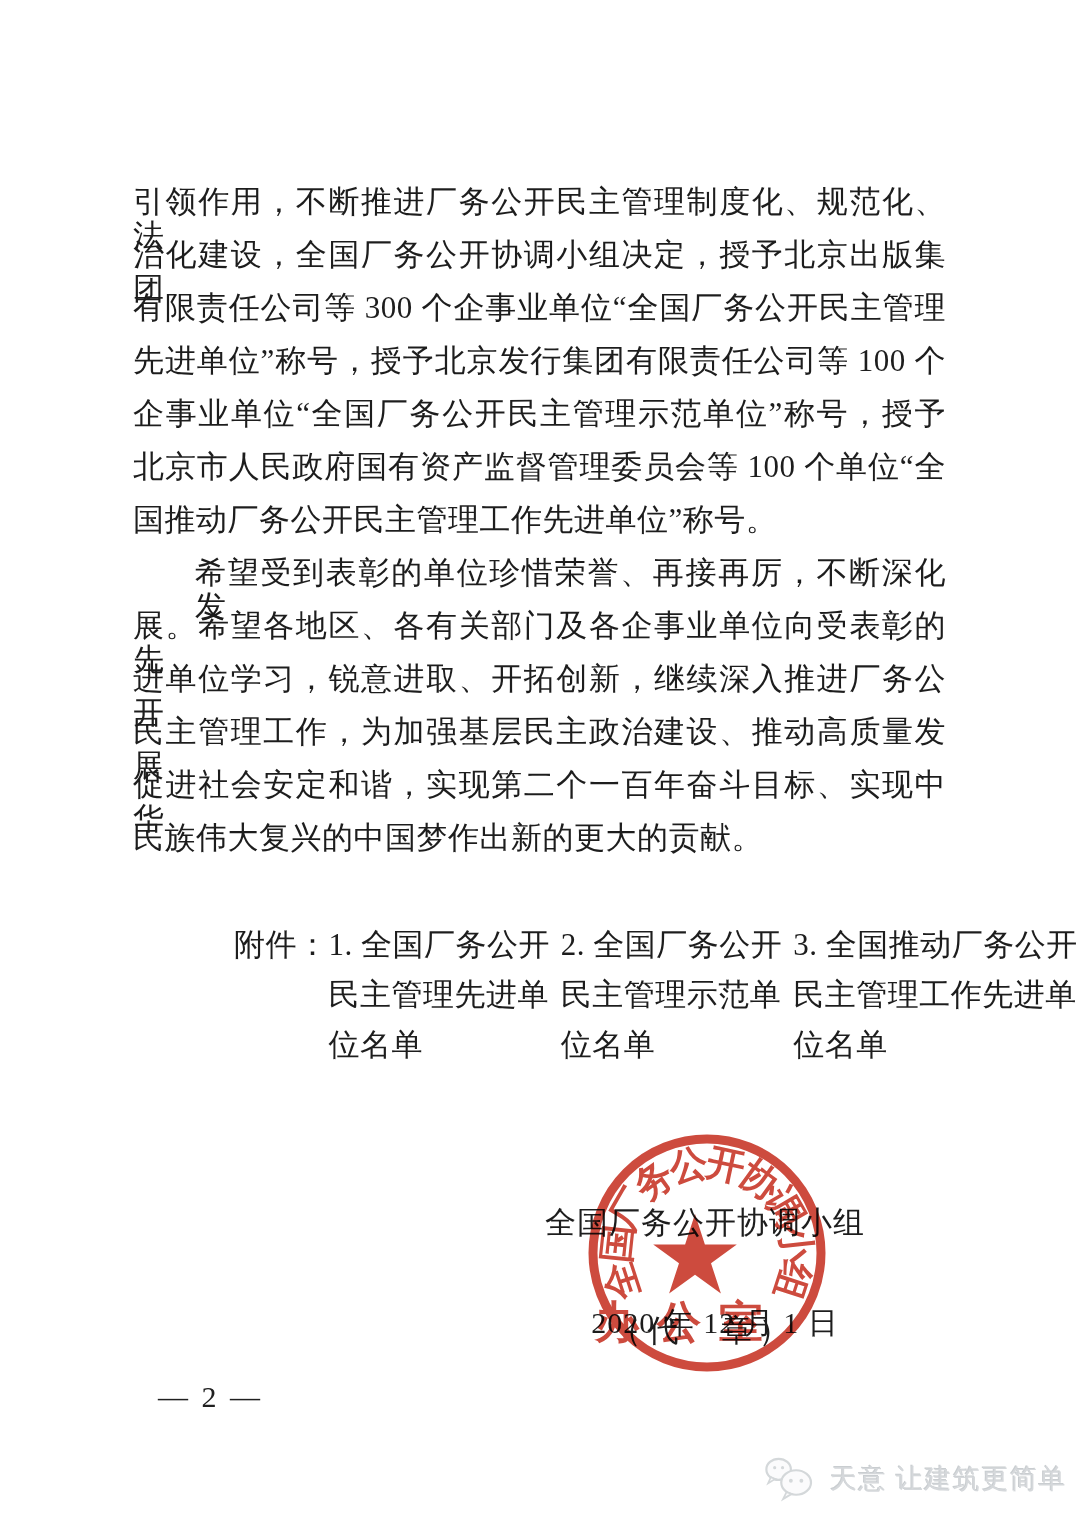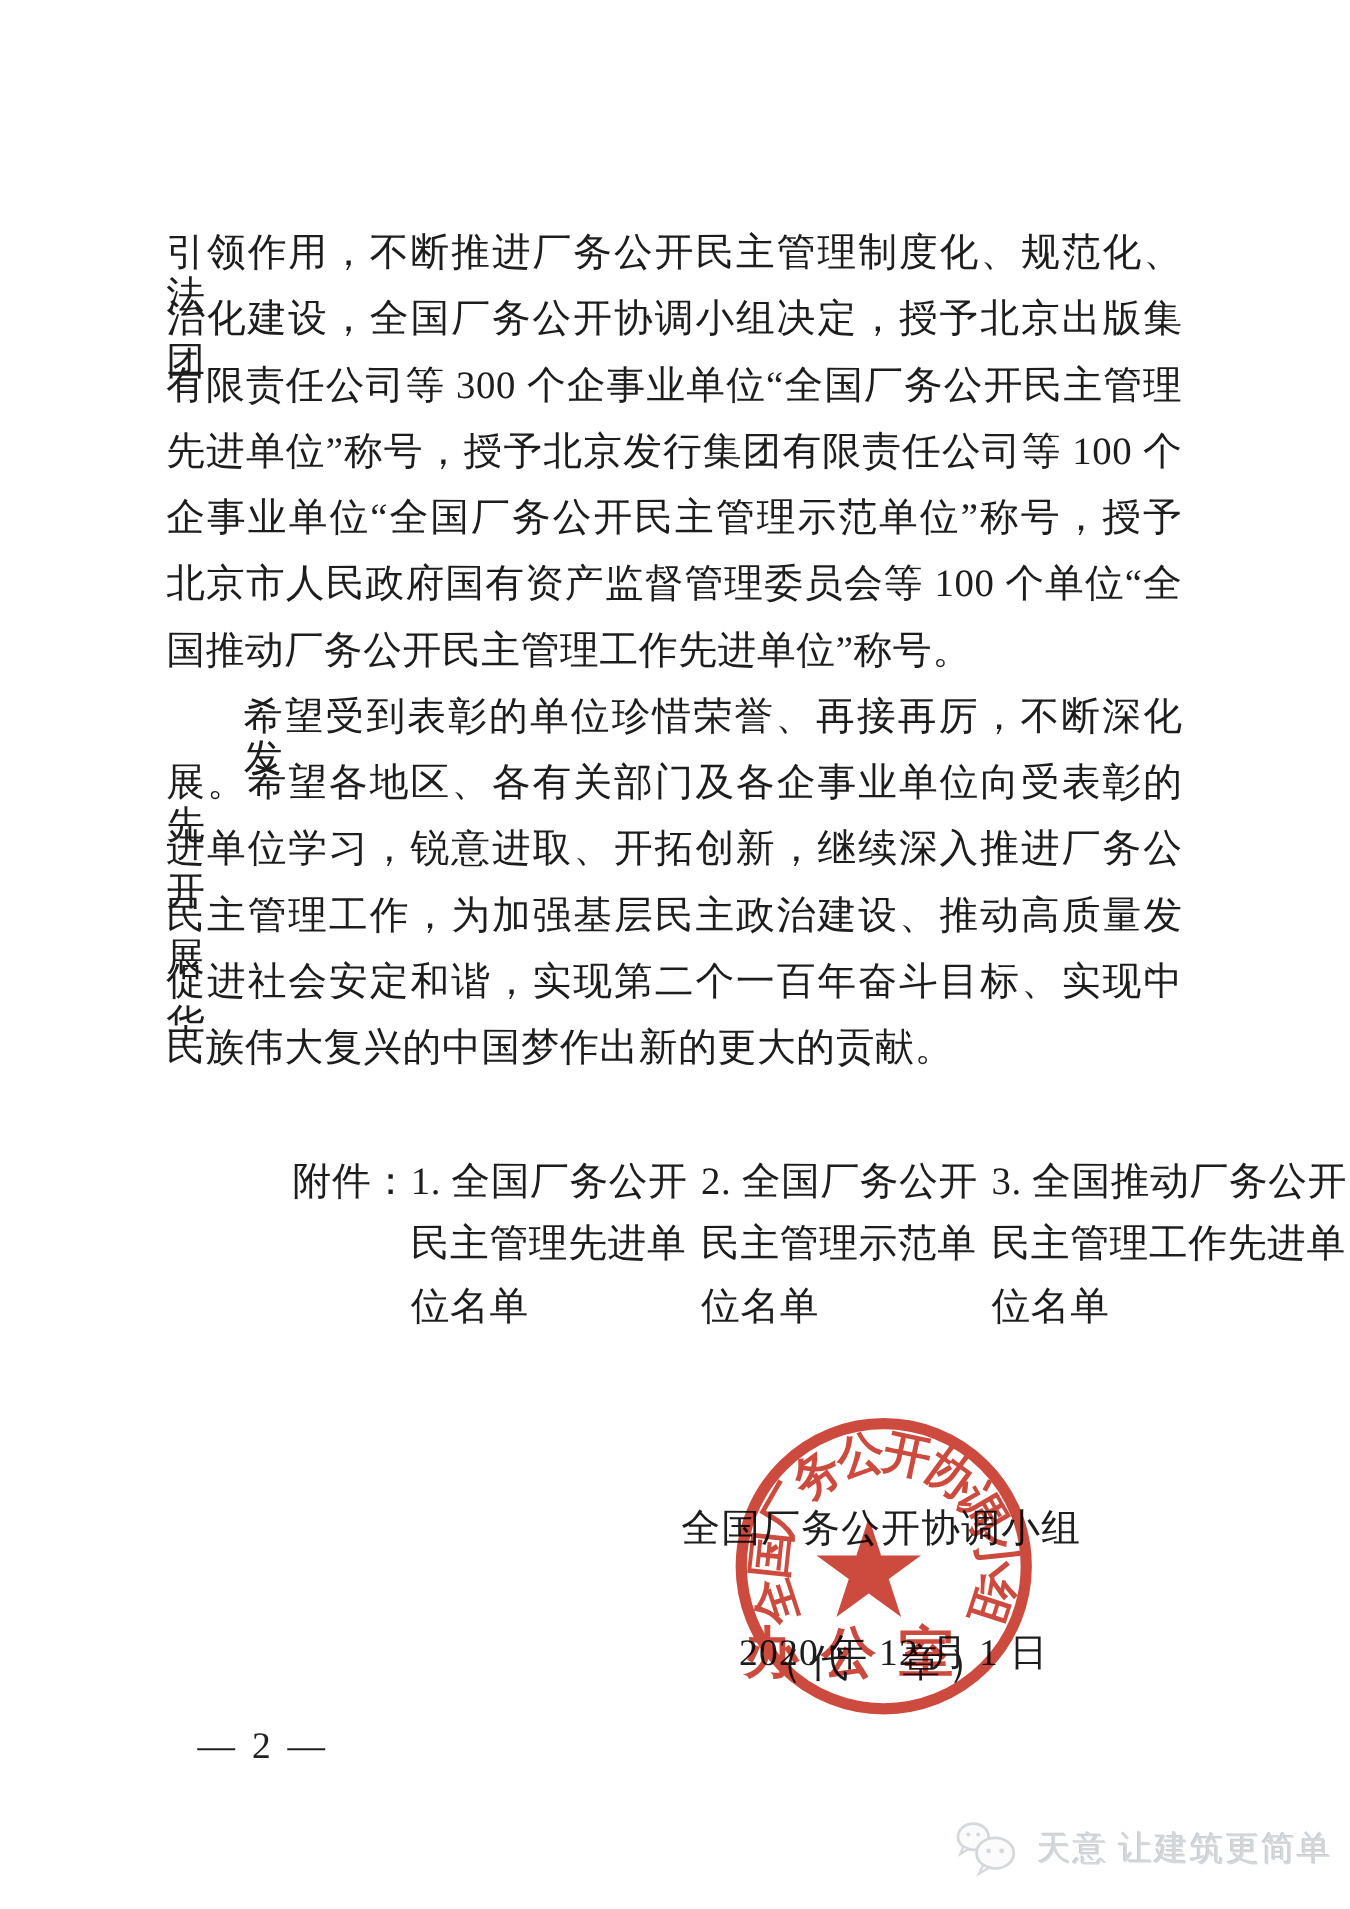--- a/index.html
+++ b/index.html
@@ -103,21 +103,21 @@
     display: flex;
     align-items: center;
     gap: 12px;
   }
   .footer-brand .brand-text {
     font-size: 27px;
     letter-spacing: 1.5px;
     color: var(--footer-color, #d5d8db);
     text-shadow: -1px -1px 0 #c9cdd0, 1px 1px 1px #ffffff;
     white-space: nowrap;
-    font-family: Liberation Serif, serif;
+    font-family: Liberation Sans, sans-serif;
   }
   .wechat-svg { width: 56px; height: 52px; }
 </style>
 </head>
 <body>
 
 <div class="page">
 
   <div class="body-text">
     <div class="line just">引领作用，不断推进厂务公开民主管理制度化、规范化、法</div>

